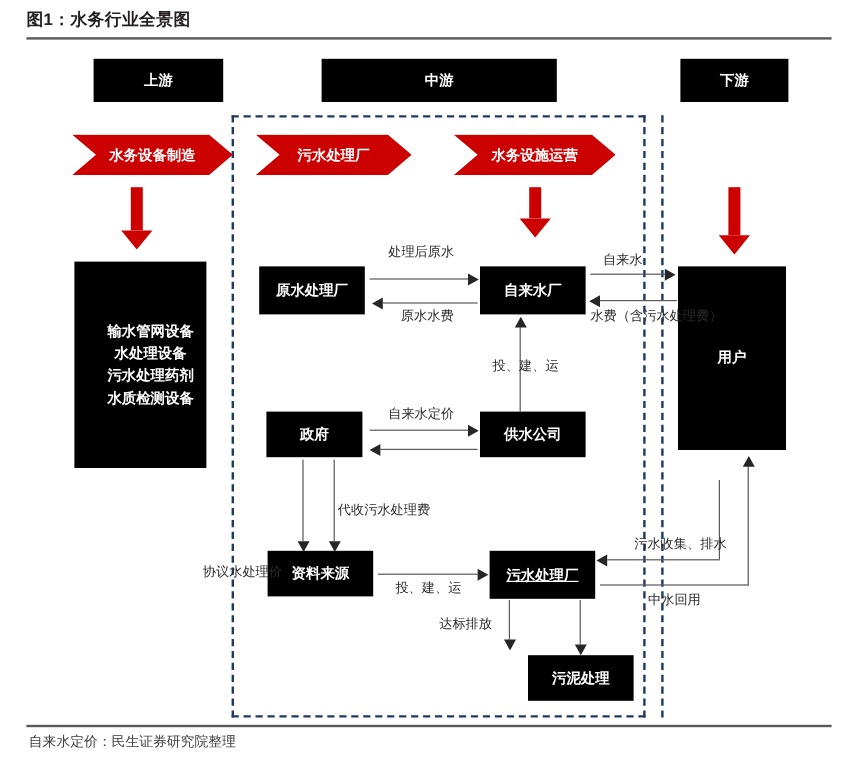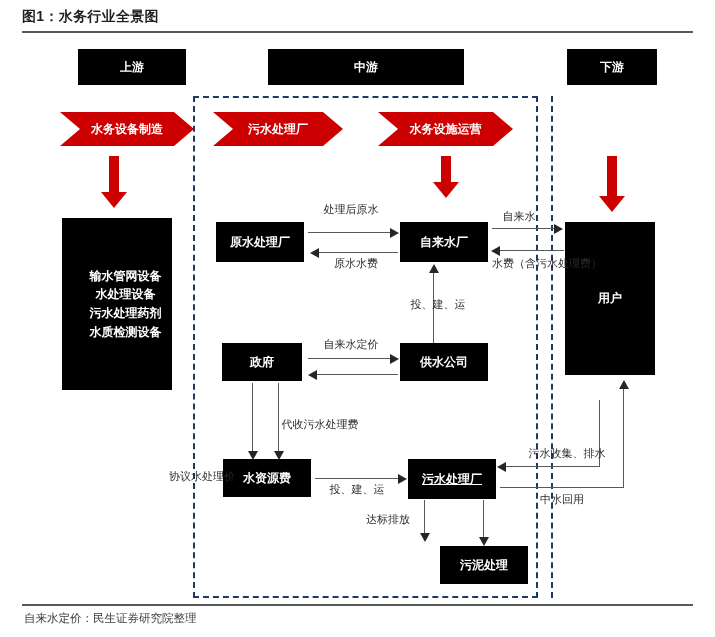--- a/index.html
+++ b/index.html
@@ -126,21 +126,21 @@
 
   <div class="rbox" style="left:222px;top:343px;width:80px;height:38px;">
     <span>政府</span>
   </div>
 
   <div class="rbox" style="left:400px;top:343px;width:88px;height:38px;">
     <span>供水公司</span>
   </div>
 
   <div class="rbox" style="left:223px;top:459px;width:88px;height:38px;">
-    <span>水资源费</span>
+    <span>资料来源</span>
   </div>
 
   <div class="rbox" style="left:408px;top:459px;width:88px;height:40px;text-decoration:underline;">
     <span>污水处理厂</span>
   </div>
 
   <div class="rbox" style="left:440px;top:546px;width:88px;height:38px;">
     <span>污泥处理</span>
   </div>
 

